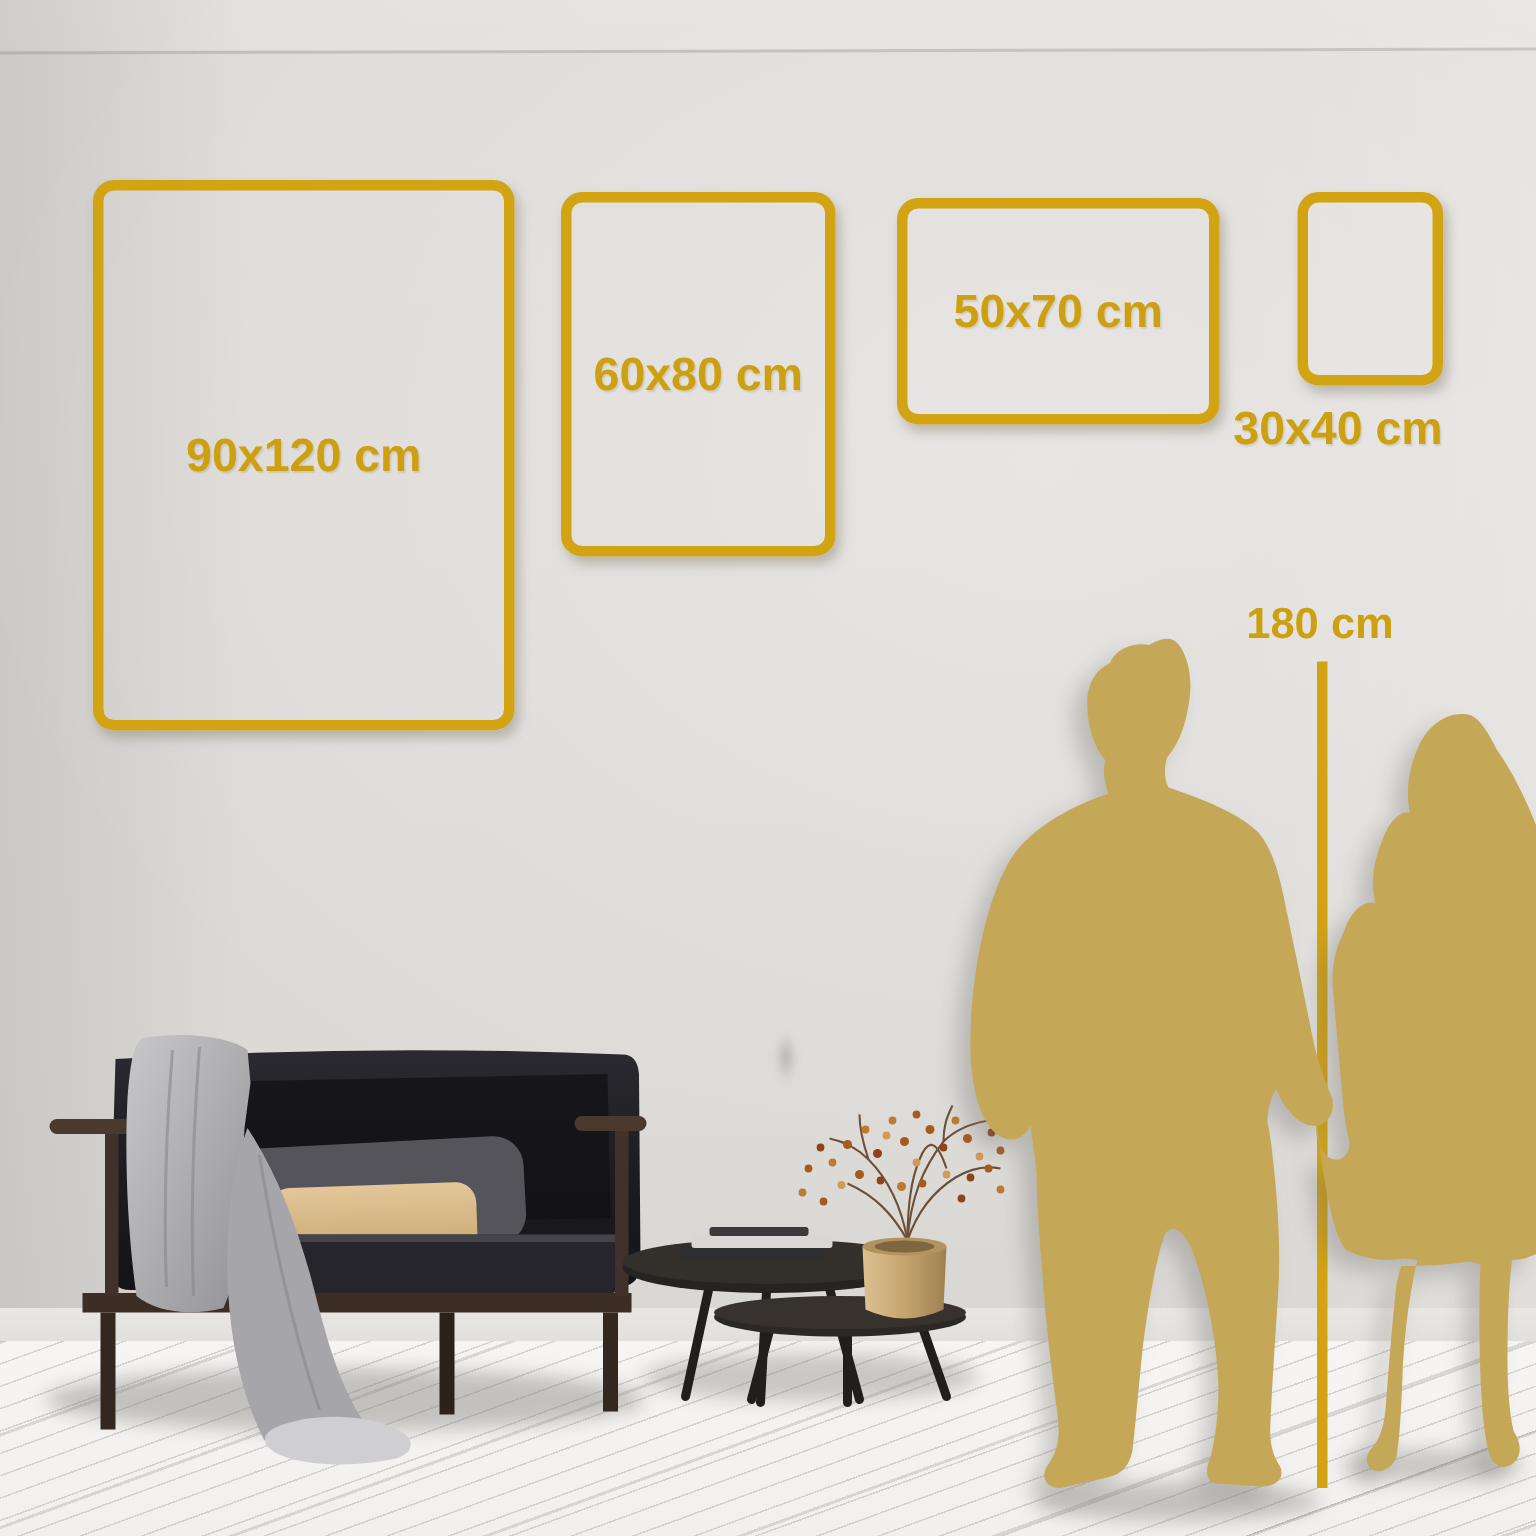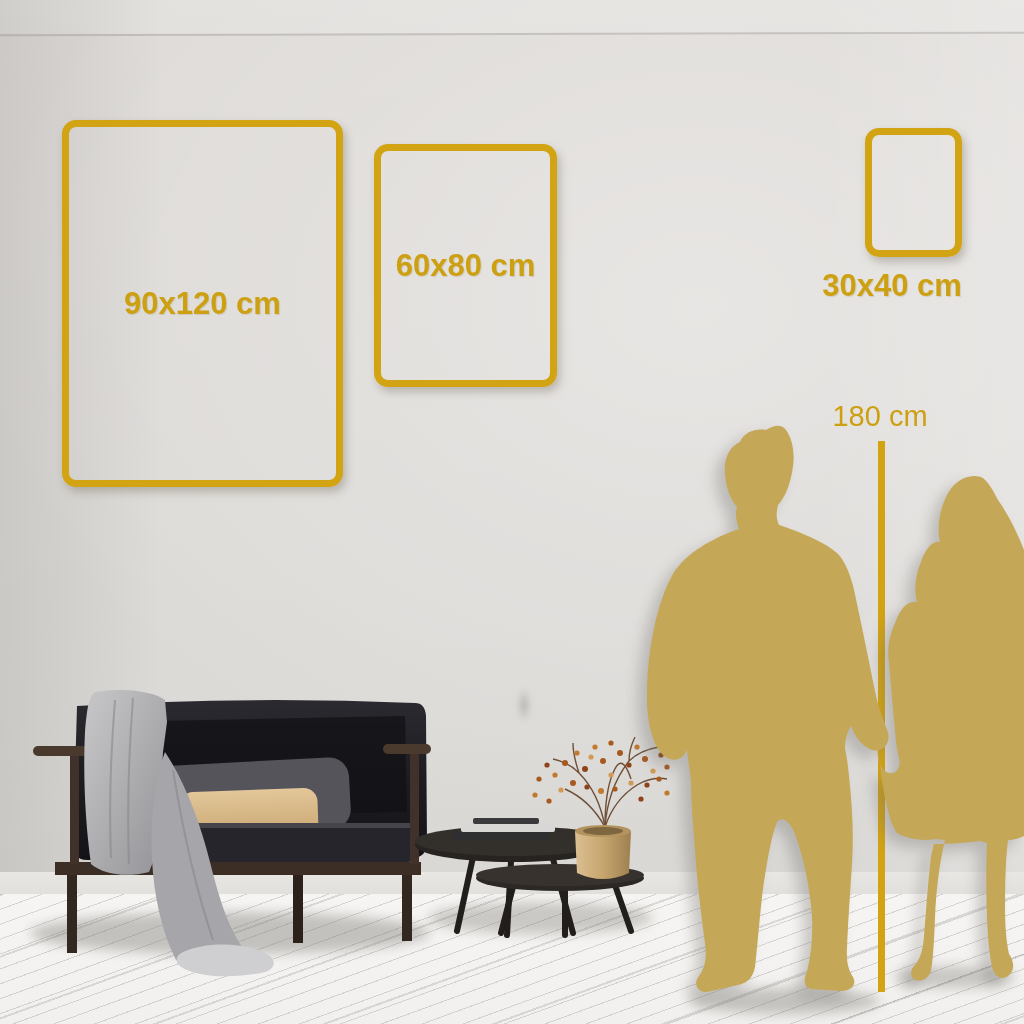--- a/index.html
+++ b/index.html
@@ -21,28 +21,28 @@
   .baseboard{position:absolute;left:0;top:872px;width:1024px;height:22px;
     background:linear-gradient(180deg,#e9e7e4,#e2e0dd);
     border-bottom:1px solid rgba(130,128,124,0.45);}
   .wall-smudge{position:absolute;left:518px;top:688px;width:12px;height:34px;border-radius:50%;
     background:radial-gradient(closest-side,rgba(80,78,75,0.35),rgba(80,78,75,0));filter:blur(3px);}
 
   .frame{position:absolute;border:7px solid #D2A312;border-radius:14px;
     box-shadow:3px 5px 8px rgba(105,96,78,0.35);
     display:flex;align-items:center;justify-content:center;}
   .frame-90{left:62px;top:120px;width:267px;height:353px;}
-  .frame-60{left:374px;top:128px;width:169px;height:229px;margin-top:16px;}
+  .frame-60{left:374px;top:128px;width:169px;height:229px;}
   .frame-50{left:598px;top:132px;width:201px;height:137px;}
   .frame-30{left:865px;top:128px;width:83px;height:115px;}
   .size-label{color:#CDA011;font-weight:bold;font-size:31px;letter-spacing:0px;white-space:nowrap;
     text-shadow:1px 1px 1px rgba(120,100,40,0.18);}
   .label-30{position:absolute;left:812px;top:268px;width:160px;text-align:center;}
   .height-label{position:absolute;left:800px;top:400px;width:160px;text-align:center;
-    color:#CDA011;font-weight:normal;font-size:29px;white-space:nowrap;}
+    color:#CDA011;font-weight:bold;font-size:29px;white-space:nowrap;}
   .height-line{position:absolute;left:878px;top:441px;width:7px;height:551px;background:#D2A312;z-index:4;}
 
   .couple-svg{position:absolute;left:640px;top:420px;width:384px;height:600px;z-index:5;
     filter:drop-shadow(-9px 8px 7px rgba(115,112,106,0.35));}
   .sofa-svg{position:absolute;left:15px;top:690px;width:420px;height:290px;z-index:3;}
   .tables-svg{position:absolute;left:415px;top:735px;width:260px;height:205px;z-index:3;}
 
   .shadow{position:absolute;border-radius:50%;filter:blur(6px);z-index:2;}
   .shadow-sofa{left:30px;top:912px;width:400px;height:42px;background:rgba(120,117,112,0.40);}
   .shadow-tables{left:428px;top:902px;width:225px;height:32px;background:rgba(120,117,112,0.35);}
@@ -63,20 +63,23 @@
   <div class="shadow shadow-sofa"></div>
   <div class="shadow shadow-tables"></div>
   <div class="shadow shadow-man"></div>
   <div class="shadow shadow-woman"></div>
 
   <div class="frame frame-90">
     <span class="size-label">90x120 cm</span>
   </div>
   <div class="frame frame-60">
     <span class="size-label">60x80 cm</span>
+  </div>
+  <div class="frame frame-50">
+    <span class="size-label">50x70 cm</span>
   </div>
   <div class="frame frame-30"></div>
   <span class="size-label label-30">30x40 cm</span>
 
   <span class="height-label">180 cm</span>
   <div class="height-line"></div>
 
   <svg class="couple-svg" viewBox="0 0 384 600" aria-hidden="true">
     <g fill="#C5A758" stroke="none">
       <path d="

